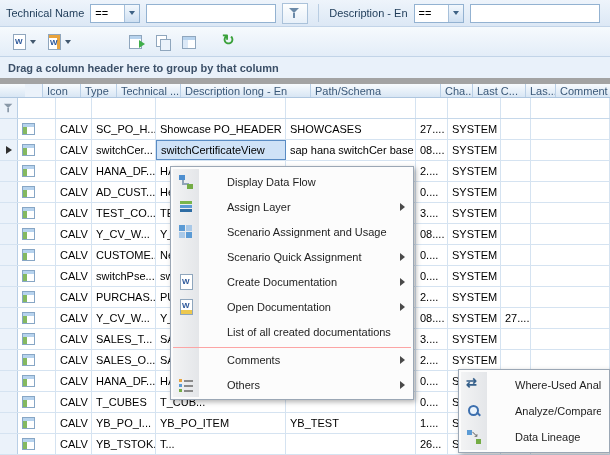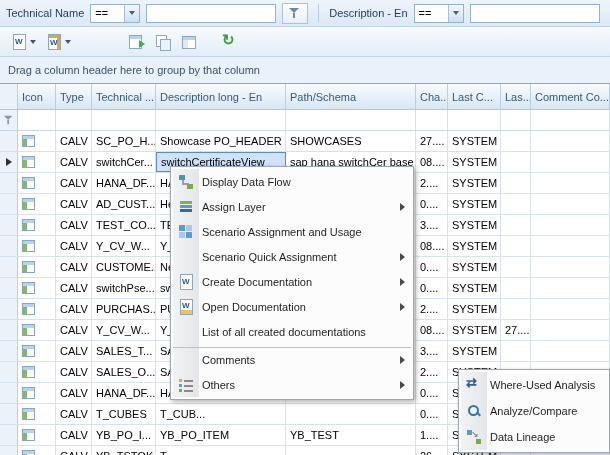--- a/index.html
+++ b/index.html
@@ -26,25 +26,25 @@
 
   
   .toolbar{height:30px;background:linear-gradient(#f6fafd,#e3edf8);border-bottom:1px solid #c2d4e8;display:flex;align-items:center;padding:0 6px;}
   .tbtn{height:24px;padding:0 4px;display:flex;align-items:center;gap:3px;border:1px solid transparent;}
   .gap-lg{margin-left:48px;}
   .gap-sm{margin-left:14px;}
   .caret.dk{display:none;border-top-color:#42586e;}
   .caret.dk.show{display:block;}
 
   
-  .groupbar{height:27px;background:#e9f1fa;border-bottom:1px solid #a3a3a3;display:flex;align-items:center;padding:0 8px;color:#3c5068;}
+  .groupbar{height:27px;background:#e9f1fa;border-bottom:6px solid #a3a3a3;display:flex;align-items:center;padding:0 8px;color:#3c5068;font-weight:bold;}
 
   
   .grid{height:371px;overflow:hidden;}
-  .hdr{display:flex;height:26px;background:linear-gradient(#f8fbfe,#d8e6f4);border-bottom:1px solid #aec6df;}
+  .hdr{display:flex;height:14px;background:linear-gradient(#f8fbfe,#d8e6f4);border-bottom:1px solid #aec6df;padding-left:25px;}
   .hcell{flex:none;border-right:1px solid #b9cfe6;display:flex;align-items:center;padding:0 4px;color:#3a5878;overflow:hidden;white-space:nowrap;}
   .hdrhost{display:contents;}
   .hdrhost>.hcell:nth-child(1){width:38px}
   .hdrhost>.hcell:nth-child(2){width:36px}
   .hdrhost>.hcell:nth-child(3){width:64px}
   .hdrhost>.hcell:nth-child(4){width:130px}
   .hdrhost>.hcell:nth-child(5){width:130px}
   .hdrhost>.hcell:nth-child(6){width:32px}
   .hdrhost>.hcell:nth-child(7){width:53px}
   .hdrhost>.hcell:nth-child(8){width:30px}
@@ -109,21 +109,21 @@
     linear-gradient(#5b9bd5,#5b9bd5) 1px 1px/5px 5px no-repeat,
     linear-gradient(#74ac45,#74ac45) 10px 10px/5px 5px no-repeat;}
   .lineage-icon::after{content:'\2198';position:absolute;left:5px;top:0;font-size:9px;color:#666;}
 
   
   .menu{position:absolute;left:170px;top:166px;width:244px;background:#fcfcfc;border:1px solid #9ba7b5;box-shadow:2px 2px 5px rgba(0,0,0,.3);padding:2px;z-index:20;}
   .menu::before,.submenu::before{content:'';position:absolute;left:2px;top:2px;bottom:2px;width:26px;background:linear-gradient(90deg,#f2f3f4,#e4e6e9);}
   .mitem{position:relative;height:25px;display:flex;align-items:center;gap:8px;padding:0 6px 0 5px;color:#1e1e1e;}
   .mitem.sep{margin-top:3px;border-top:1px solid #fca5a5;}
   .mitem.hl{border:1px solid #e0a23c;border-radius:3px;background:linear-gradient(#fff6d8,#ffe18f 45%,#ffd24e 46%,#ffdf77);}
-  .mlabel{flex:1;overflow:hidden;white-space:nowrap;}
+  .mlabel{flex:1;overflow:hidden;white-space:nowrap;margin-left:25px;}
   .marrow{display:none;width:0;height:0;border-top:4px solid transparent;border-bottom:4px solid transparent;border-left:5px solid #4a4a4a;}
   .marrow.show{display:block;}
 
   
   .submenu{position:absolute;left:458px;top:369px;width:152px;background:#fcfcfc;border:1px solid #9ba7b5;box-shadow:2px 2px 5px rgba(0,0,0,.3);padding:2px;z-index:21;}
   .submenu .mitem{height:26px;}
 </style>
 </head>
 <body>
 

